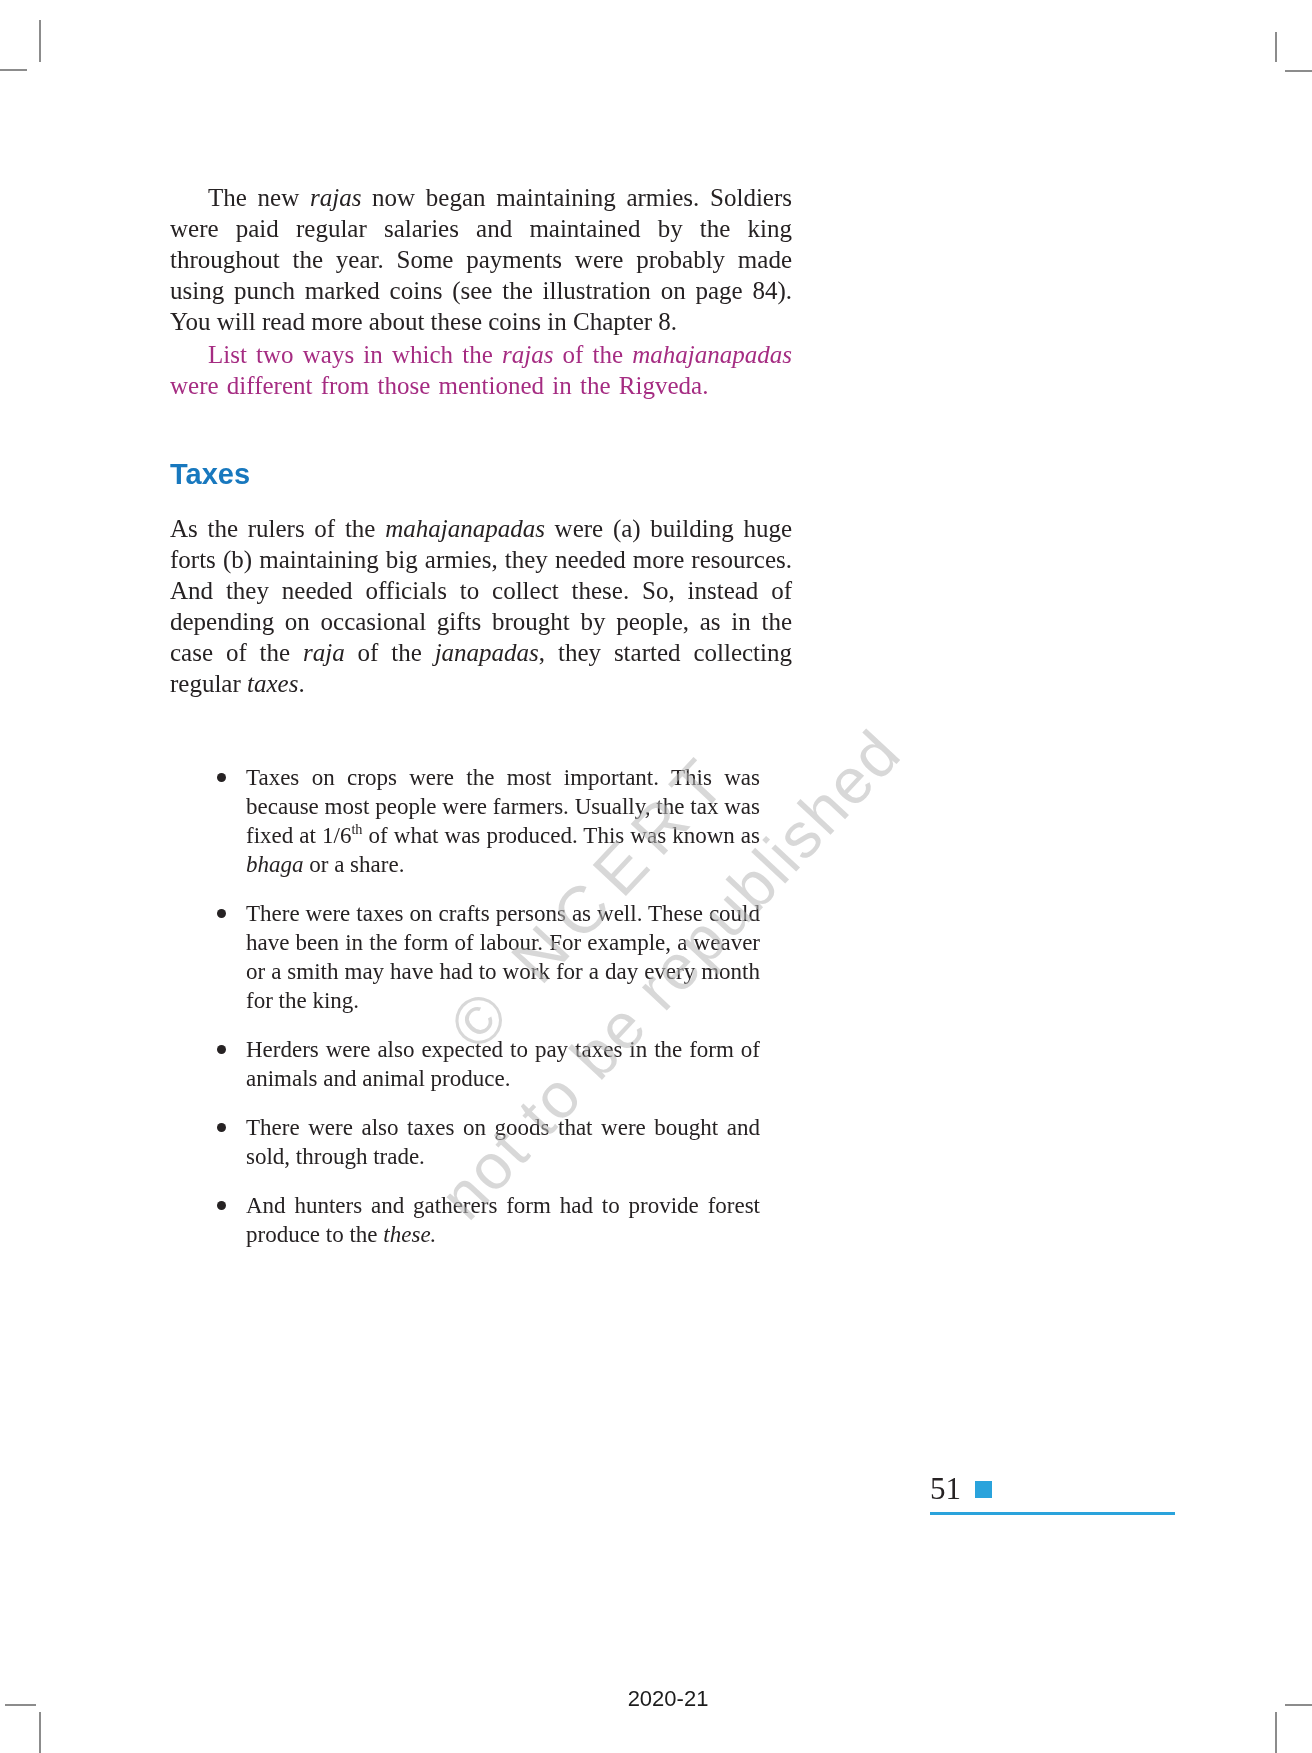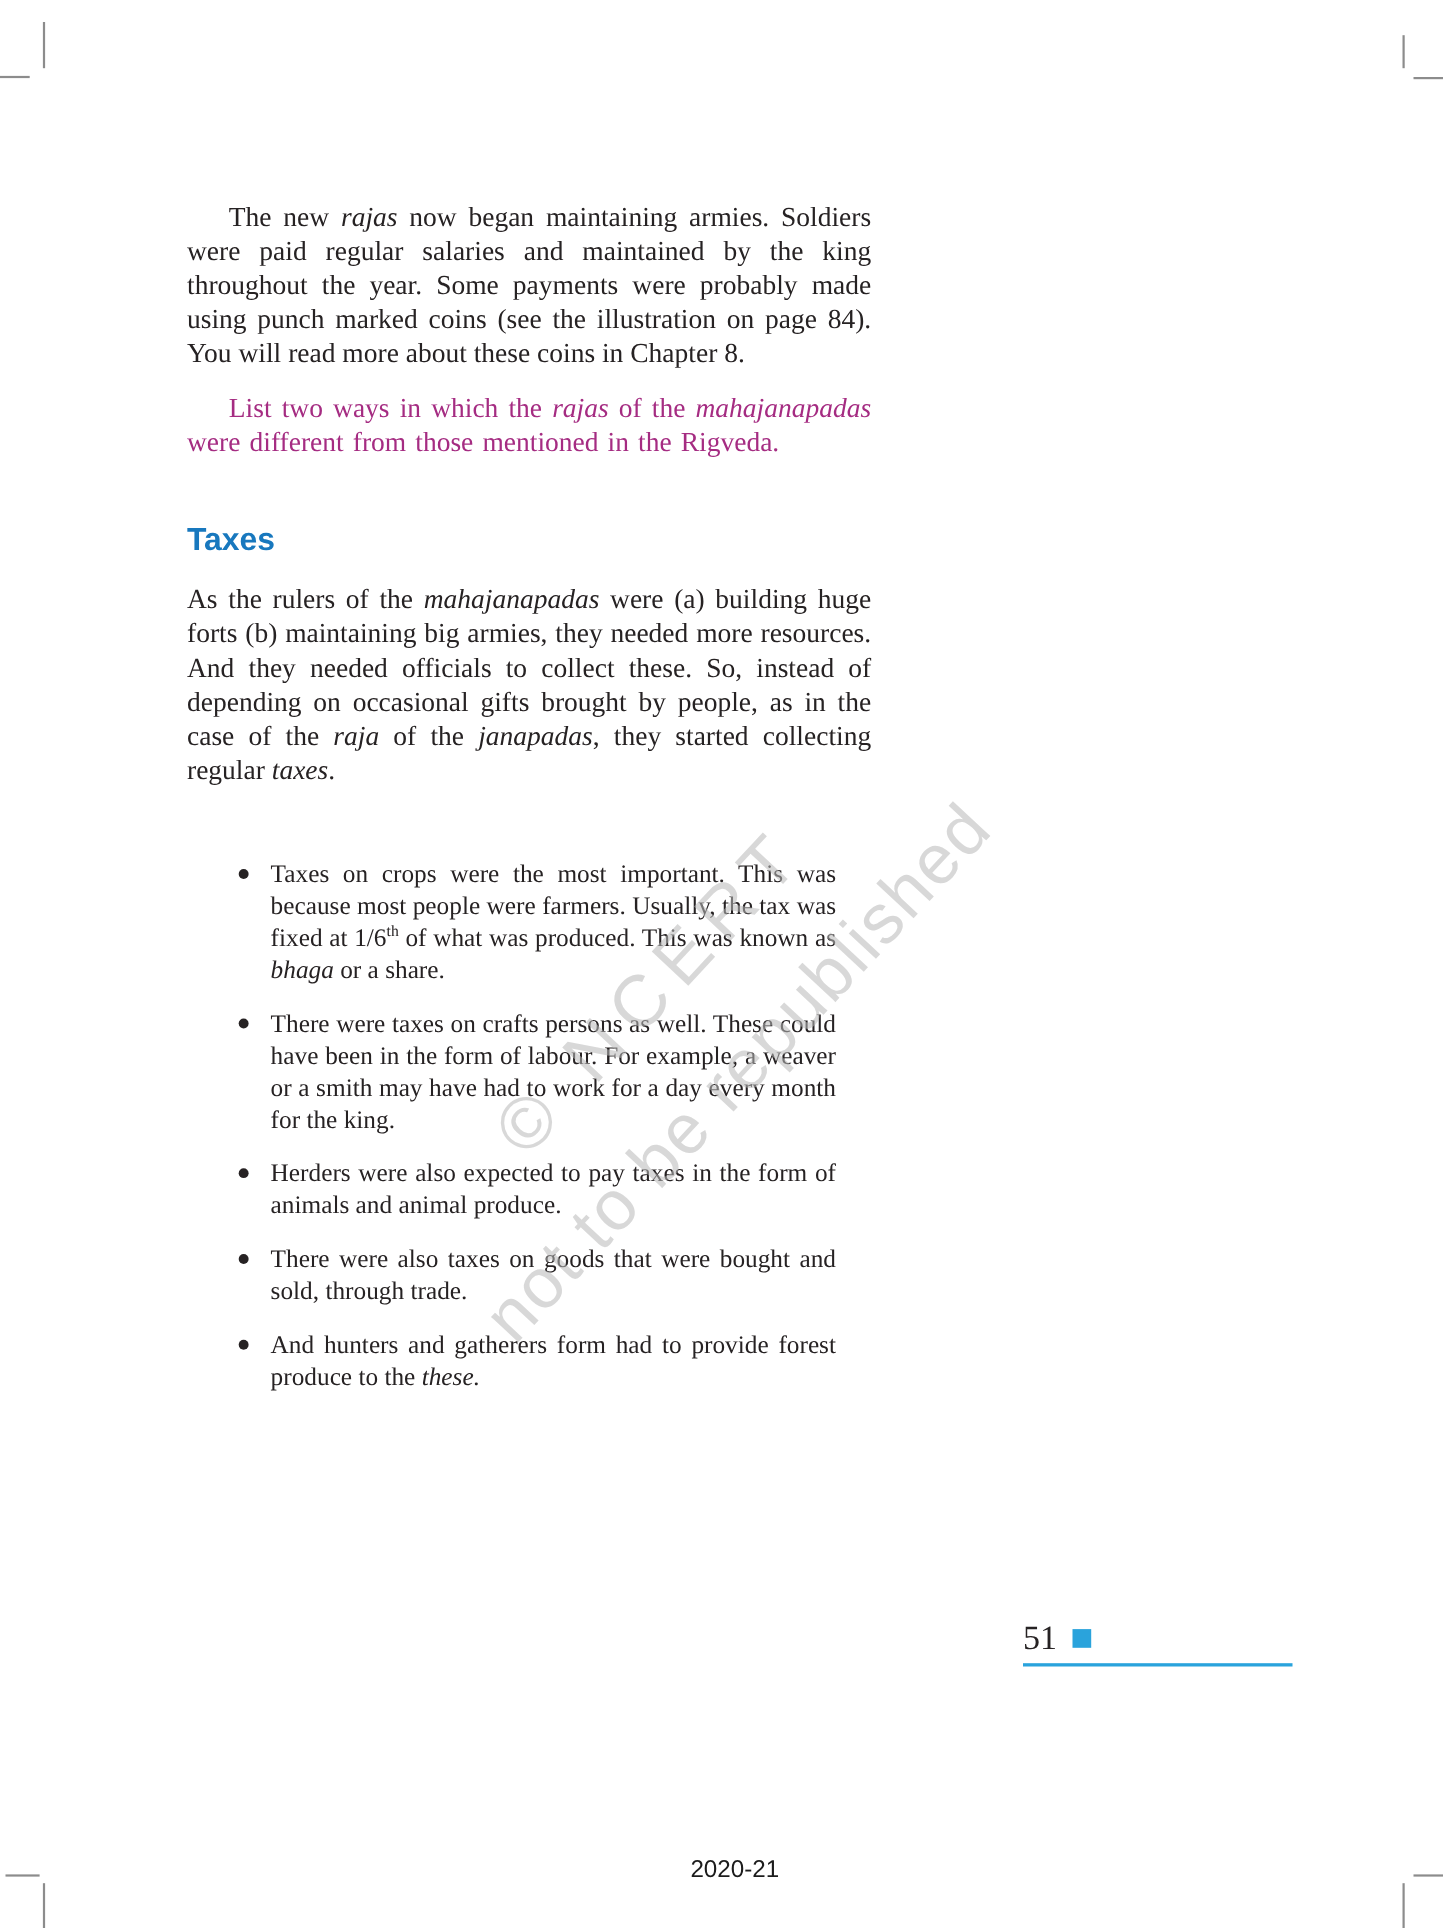--- a/index.html
+++ b/index.html
@@ -33,21 +33,21 @@
 
   
   .content{
     position:absolute;left:170px;top:182px;width:622px;
     font-size:25px;line-height:31px;
     text-align:justify;
   }
   .para{text-indent:38px;}
   .para.no-indent{text-indent:0;}
   .question{color:var(--magenta);text-indent:38px;word-spacing:2px;}
-  .question.q1{margin-top:19px;}
+  .question.q1{margin-top:2px;}
   .section-heading{
     font-family:"Liberation Sans",sans-serif;
     font-weight:bold;
     color:var(--heading-blue);
     font-size:29px;line-height:34px;
     margin-top:56px;margin-bottom:22px;
     text-align:left;text-indent:0;
   }
   ul.bullets{
     list-style:none;

